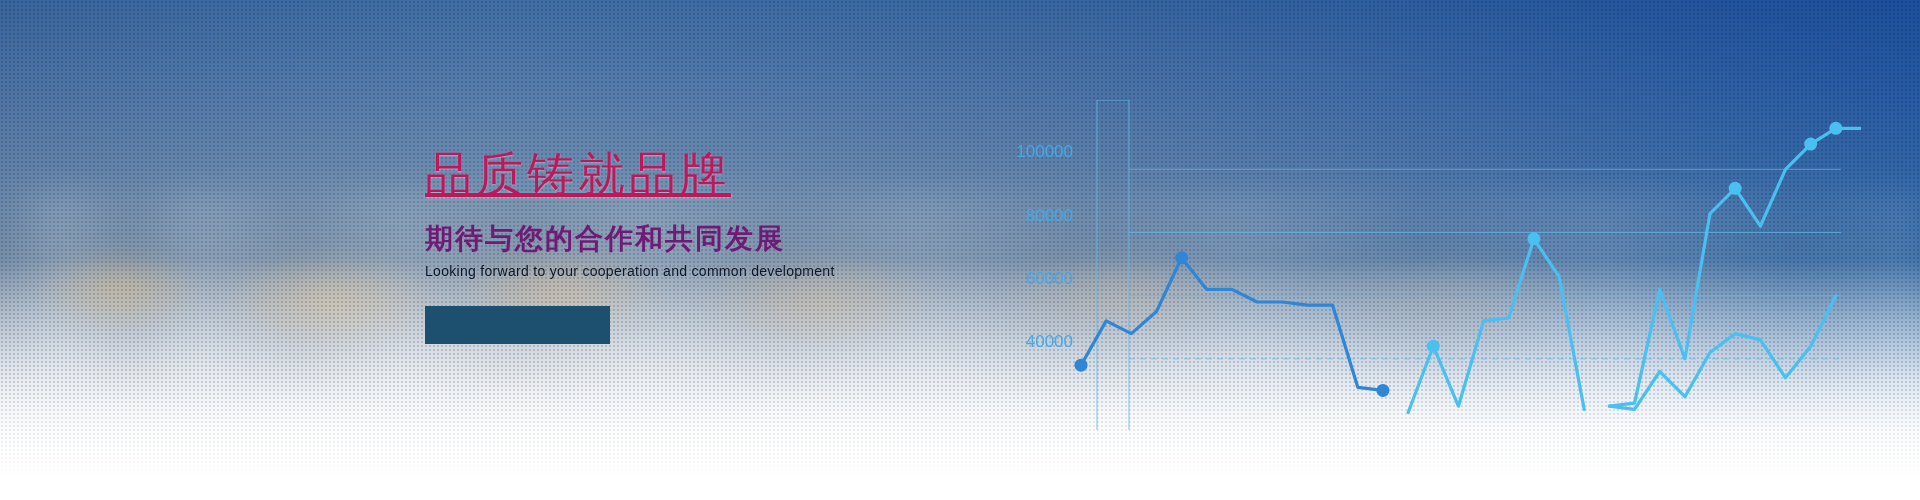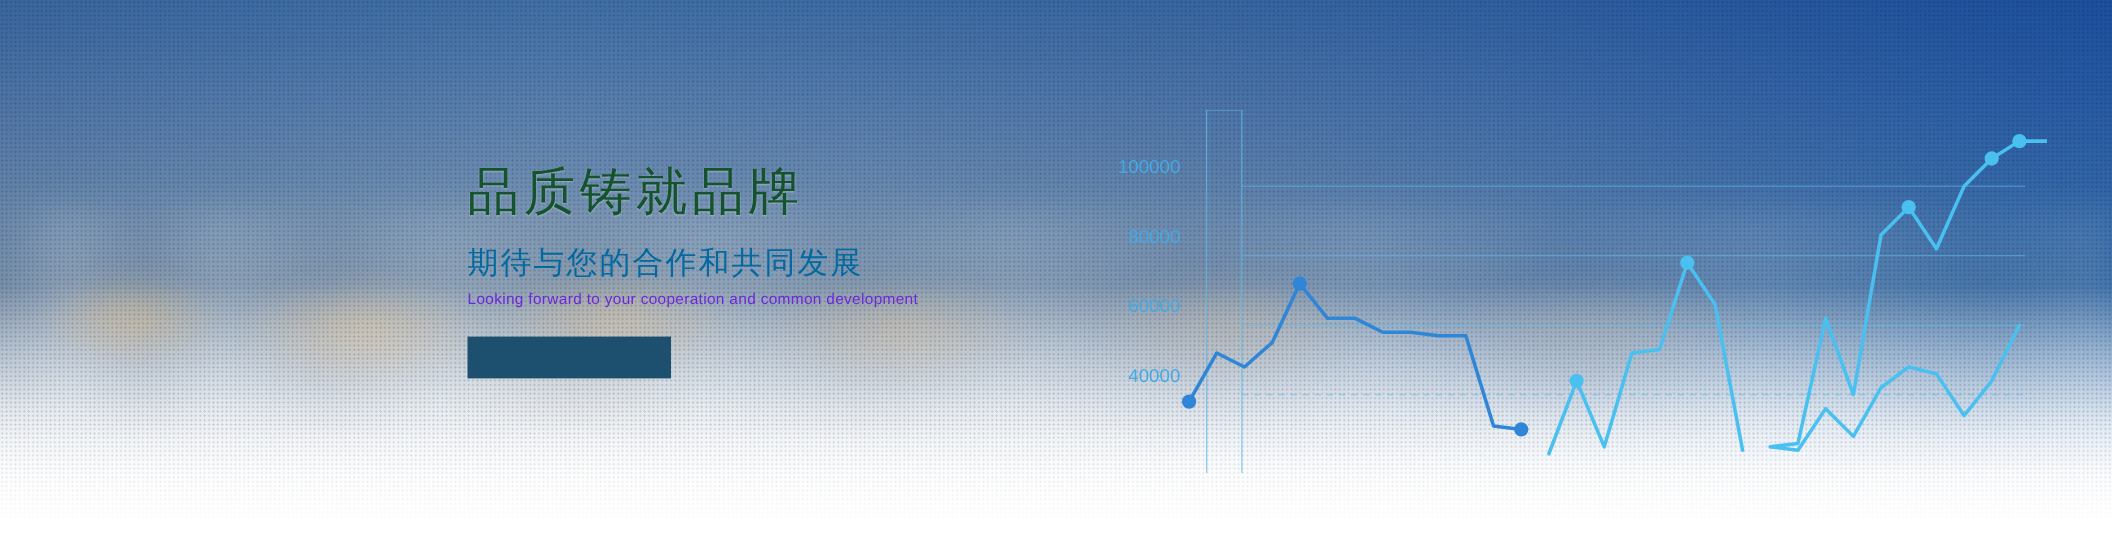--- a/index.html
+++ b/index.html
@@ -67,32 +67,33 @@
   }
   .bg-fade-bottom{
     position:absolute;left:0;bottom:0;width:1920px;height:120px;
     background:linear-gradient(to bottom, rgba(255,255,255,0), #ffffff 82%);
   }
 
   
   .copy{position:absolute;left:425px;top:150px;width:520px;}
   .headline{
     font-size:47px;line-height:1;letter-spacing:4px;
-    color:#14532d;font-weight:400;margin:0;
+    color:#be185d;font-weight:400;margin:0;
     text-shadow:0 1px 2px rgba(255,255,255,.35);
+    text-decoration:underline;
   }
   .subline{
     margin:28px 0 0 0;
     font-size:28px;line-height:1;letter-spacing:2px;
-    color:#0369a1;font-weight:400;
+    color:#701a75;font-weight:700;
   }
   .tagline{
     margin:10px 0 0 0;
     font-size:14px;line-height:1.2;letter-spacing:.3px;
-    color:#6d28d9;font-weight:400;
+    color:#0f172a;font-weight:400;
   }
   .cta{
     margin-top:26px;
     width:185px;height:38px;
     background:#1d4f6e;
     border:none;display:block;cursor:pointer;
   }
 
   
   .chart{position:absolute;left:961px;top:100px;width:900px;height:340px;}

